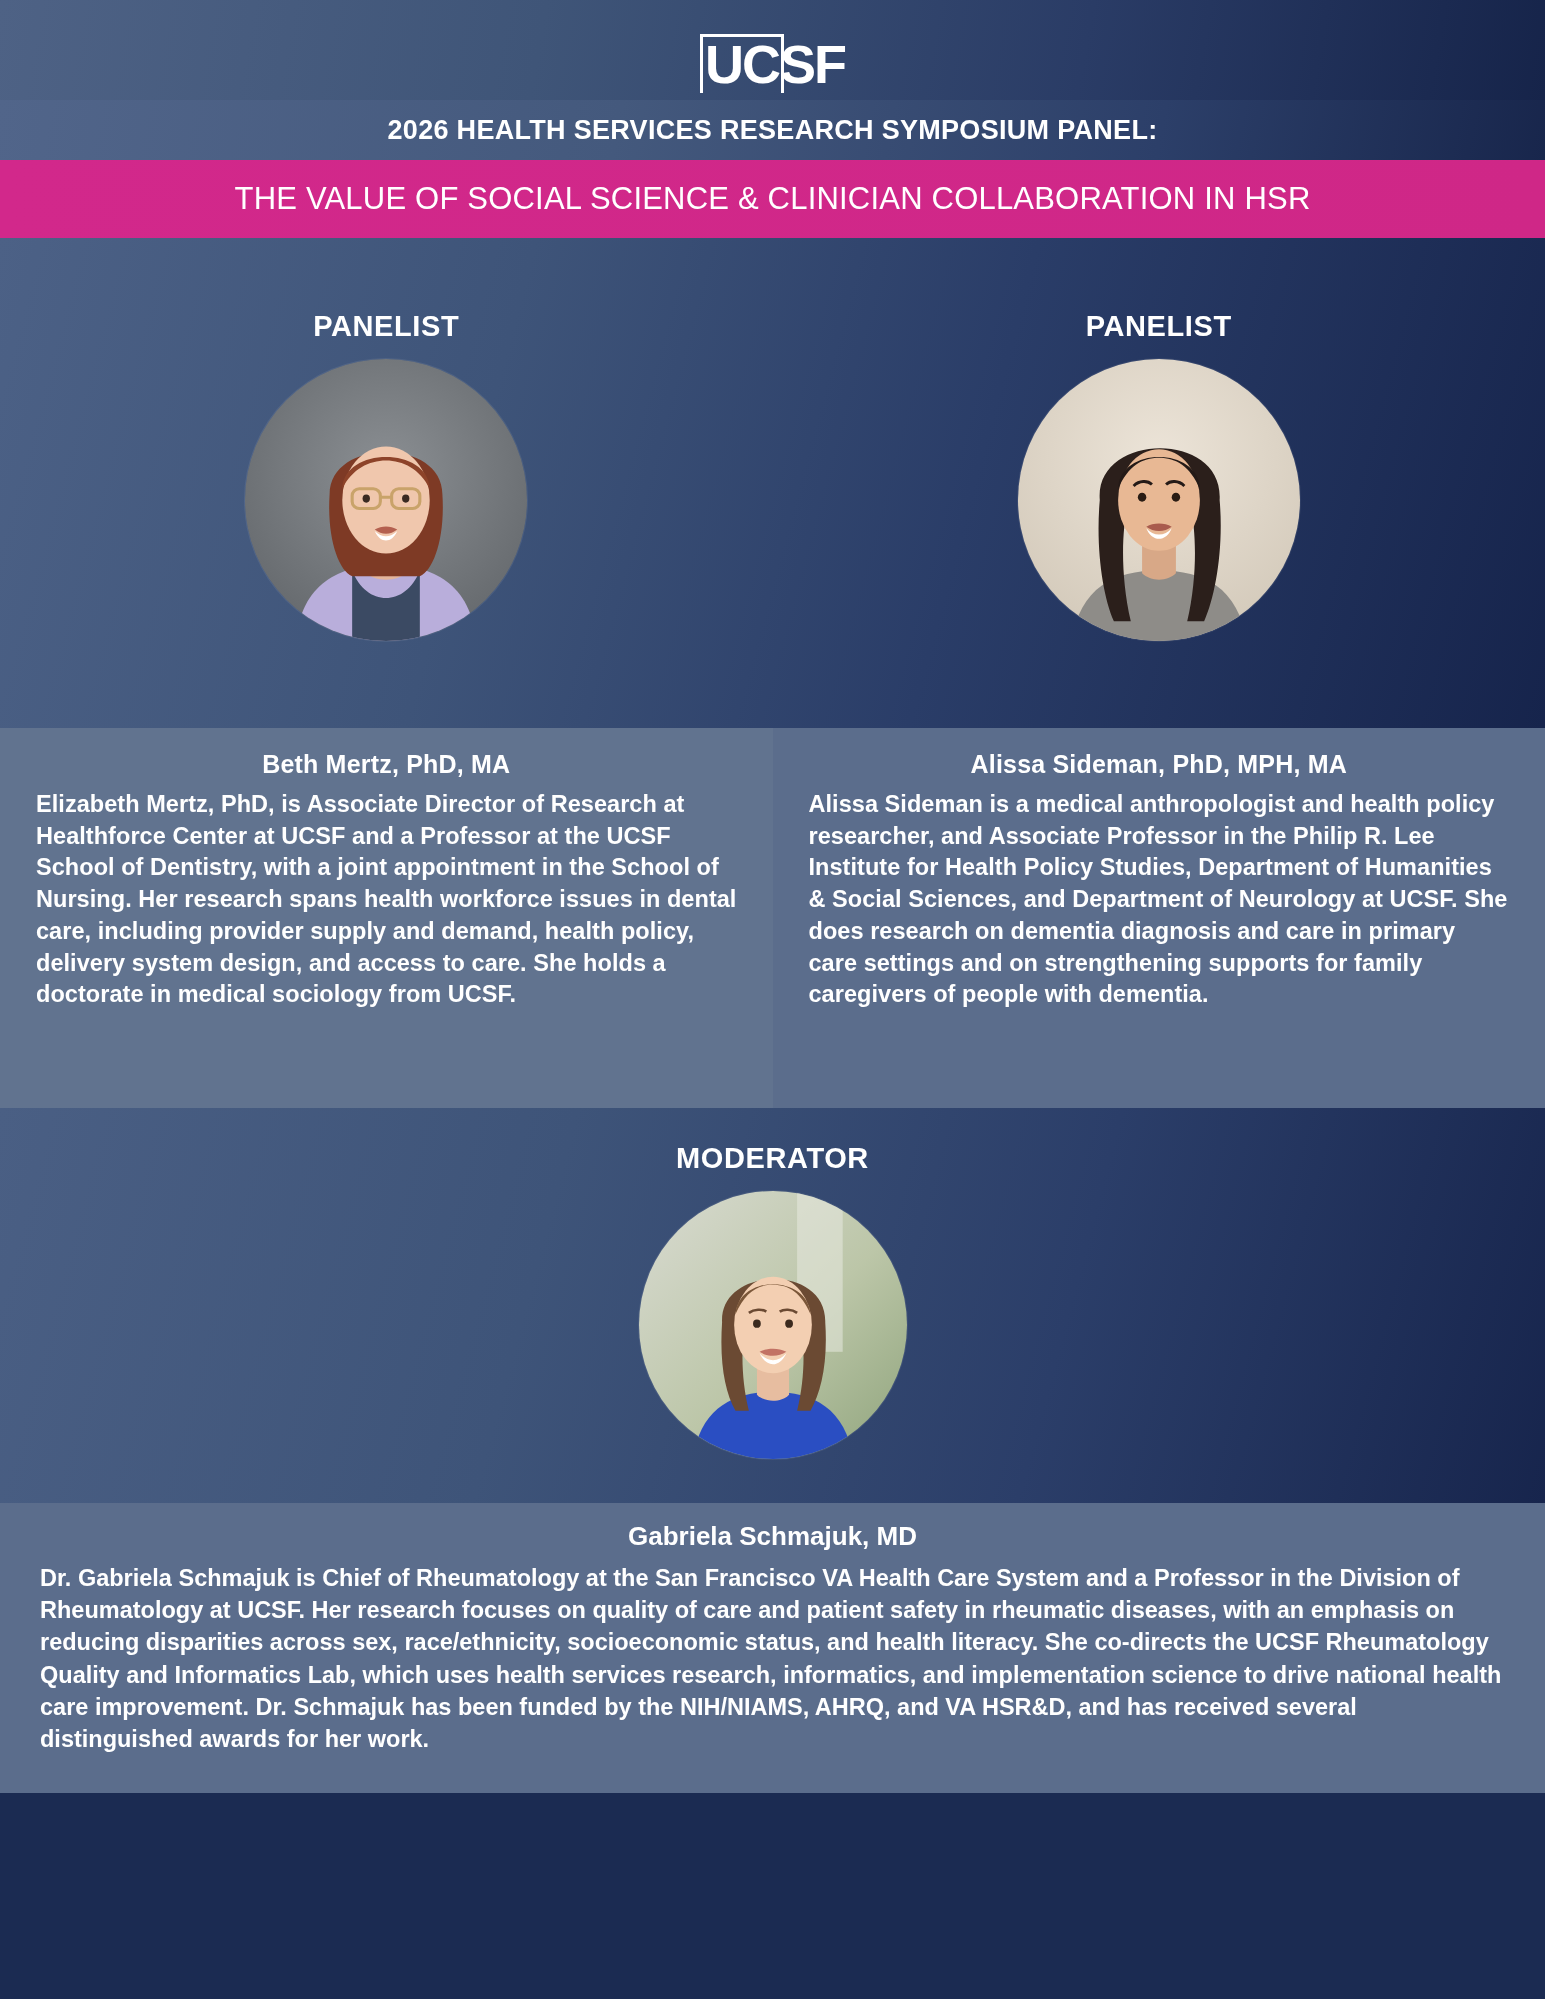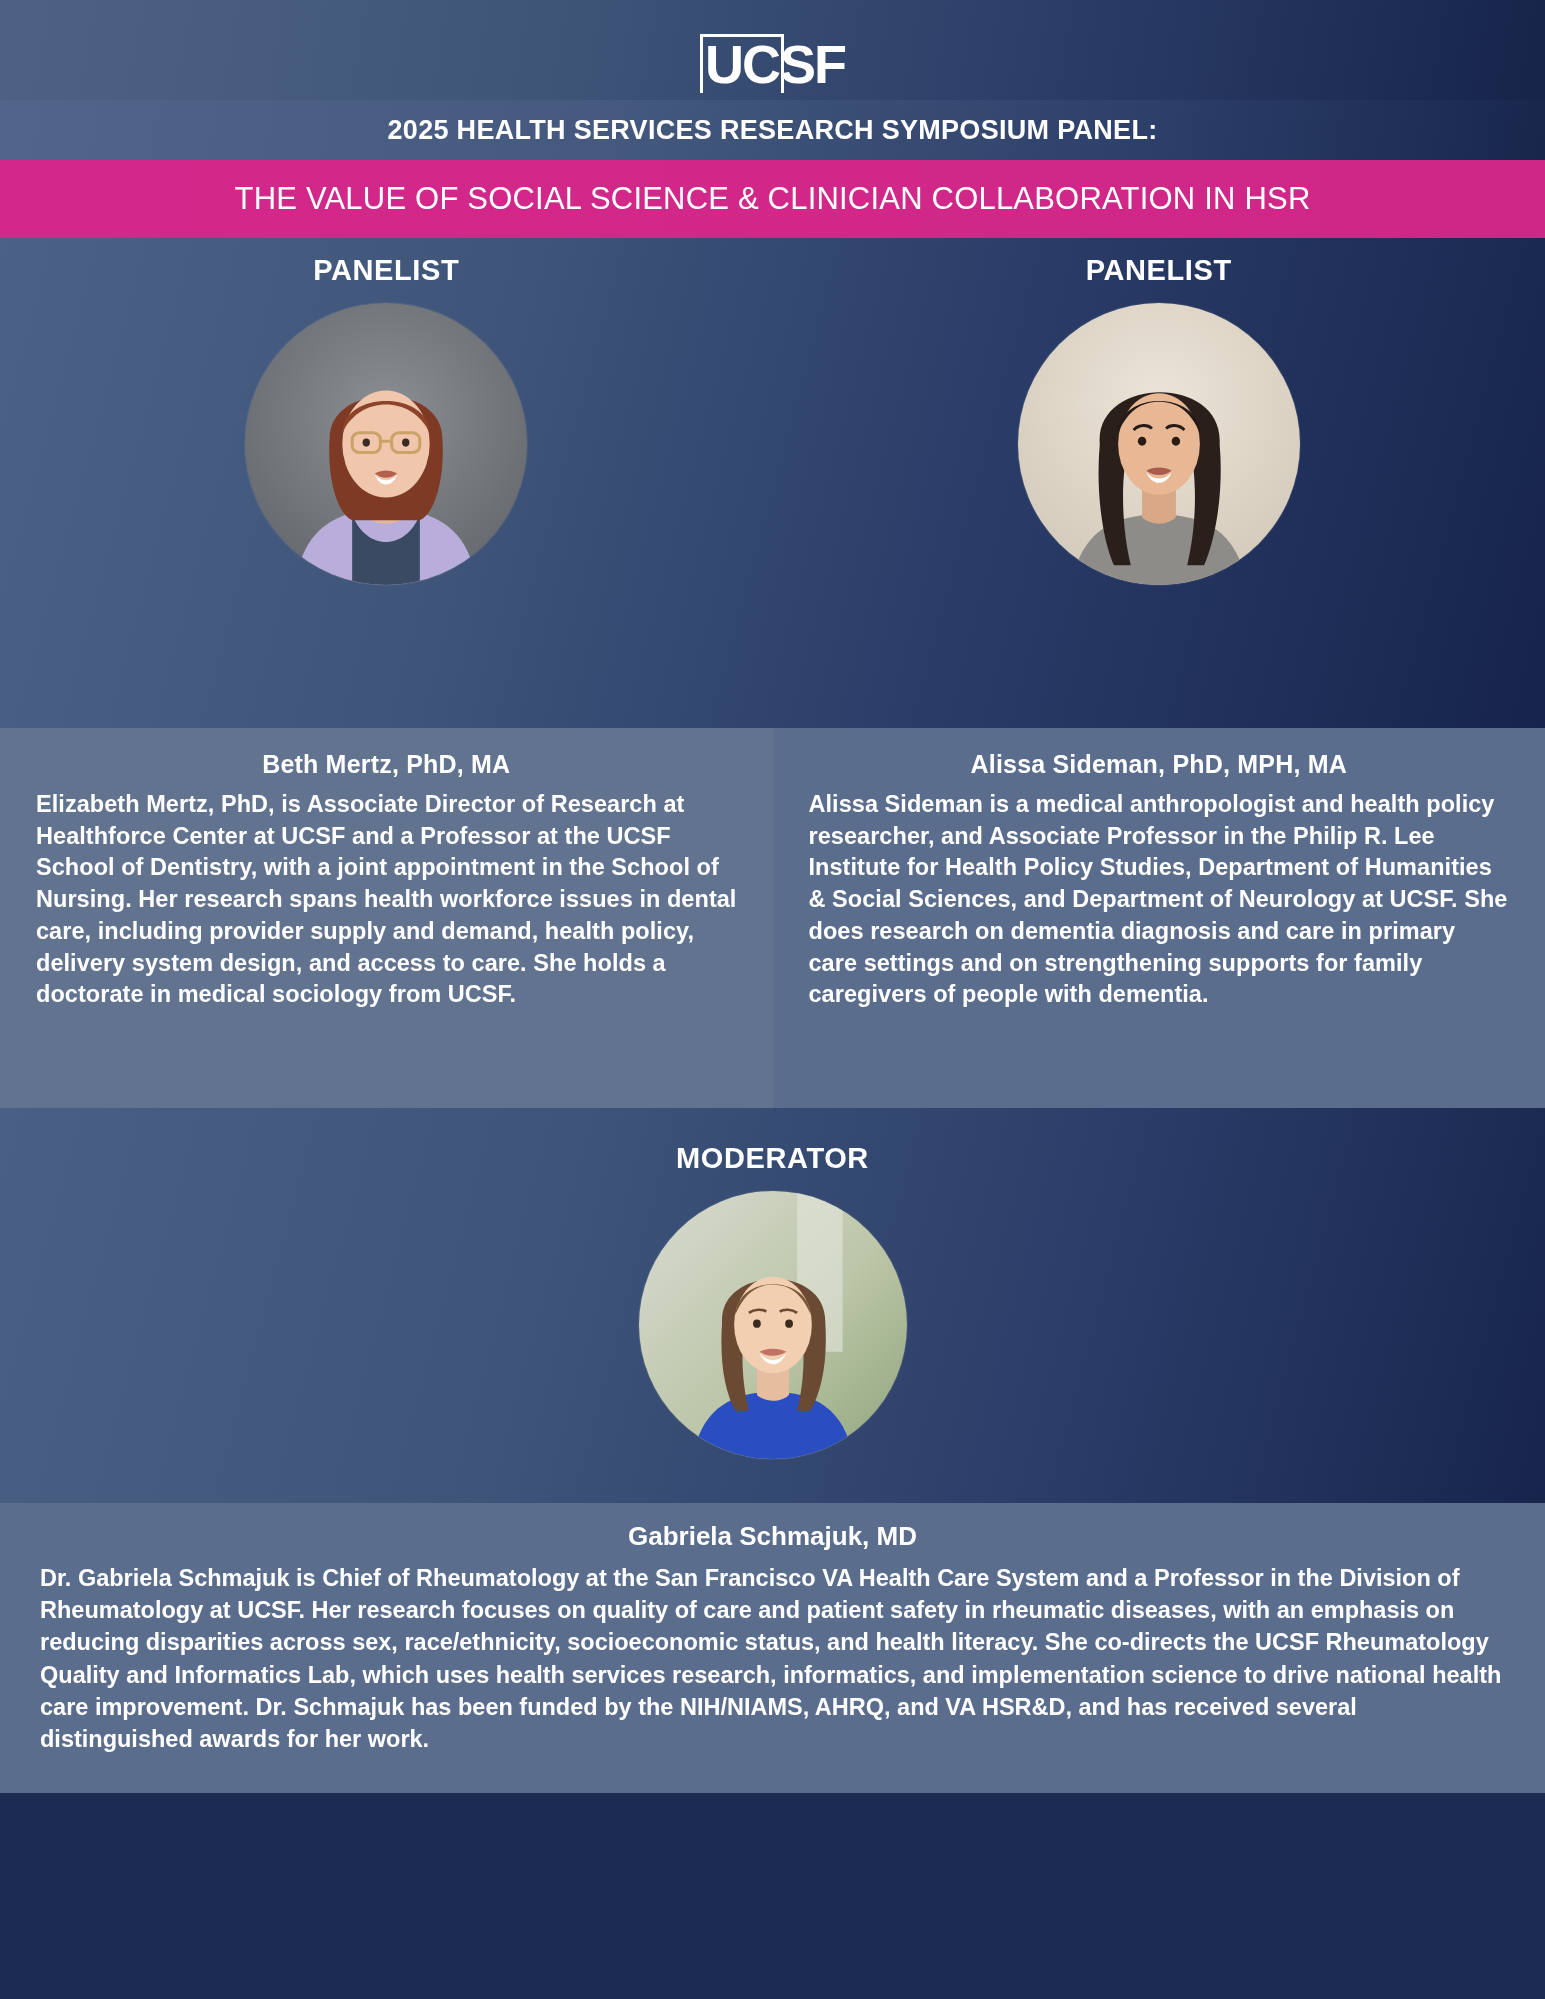--- a/index.html
+++ b/index.html
@@ -108,21 +108,22 @@
     position: absolute;
     inset: 0;
     background: linear-gradient(105deg, #4c6186 0%, #3e5479 32%, #2a3d68 62%, #16244c 100%);
   }
   .photo-col {
     position: relative;
     width: 50%;
     display: flex;
     flex-direction: column;
     align-items: center;
-    padding-top: 16px;
+    padding-top: 52px;
+    margin-top: 20px;
   }
   .role-label {
     font-size: 29px;
     font-weight: bold;
     letter-spacing: 0.6px;
     margin-bottom: 16px;
   }
   .avatar {
     width: 282px;
     height: 282px;
@@ -192,21 +193,21 @@
 
 <div class="logo-band">
   <div class="logo-wrap">
     <div class="ucsf-mark">
       <span class="u-box">UC</span><span>SF</span>
     </div>
   </div>
 </div>
 
 <div class="title-band">
-  <div class="t">2025 HEALTH SERVICES RESEARCH SYMPOSIUM PANEL:</div>
+  <div class="t">2026 HEALTH SERVICES RESEARCH SYMPOSIUM PANEL:</div>
 </div>
 <div class="pink-band">
   <div class="t">THE VALUE OF SOCIAL SCIENCE &amp; CLINICIAN COLLABORATION IN HSR</div>
 </div>
 
 <div class="panel-photos">
   <div class="photo-col">
     <div class="role-label">PANELIST</div>
     <div class="avatar">
       <svg viewBox="0 0 200 200" preserveAspectRatio="xMidYMid slice" aria-hidden="true">

